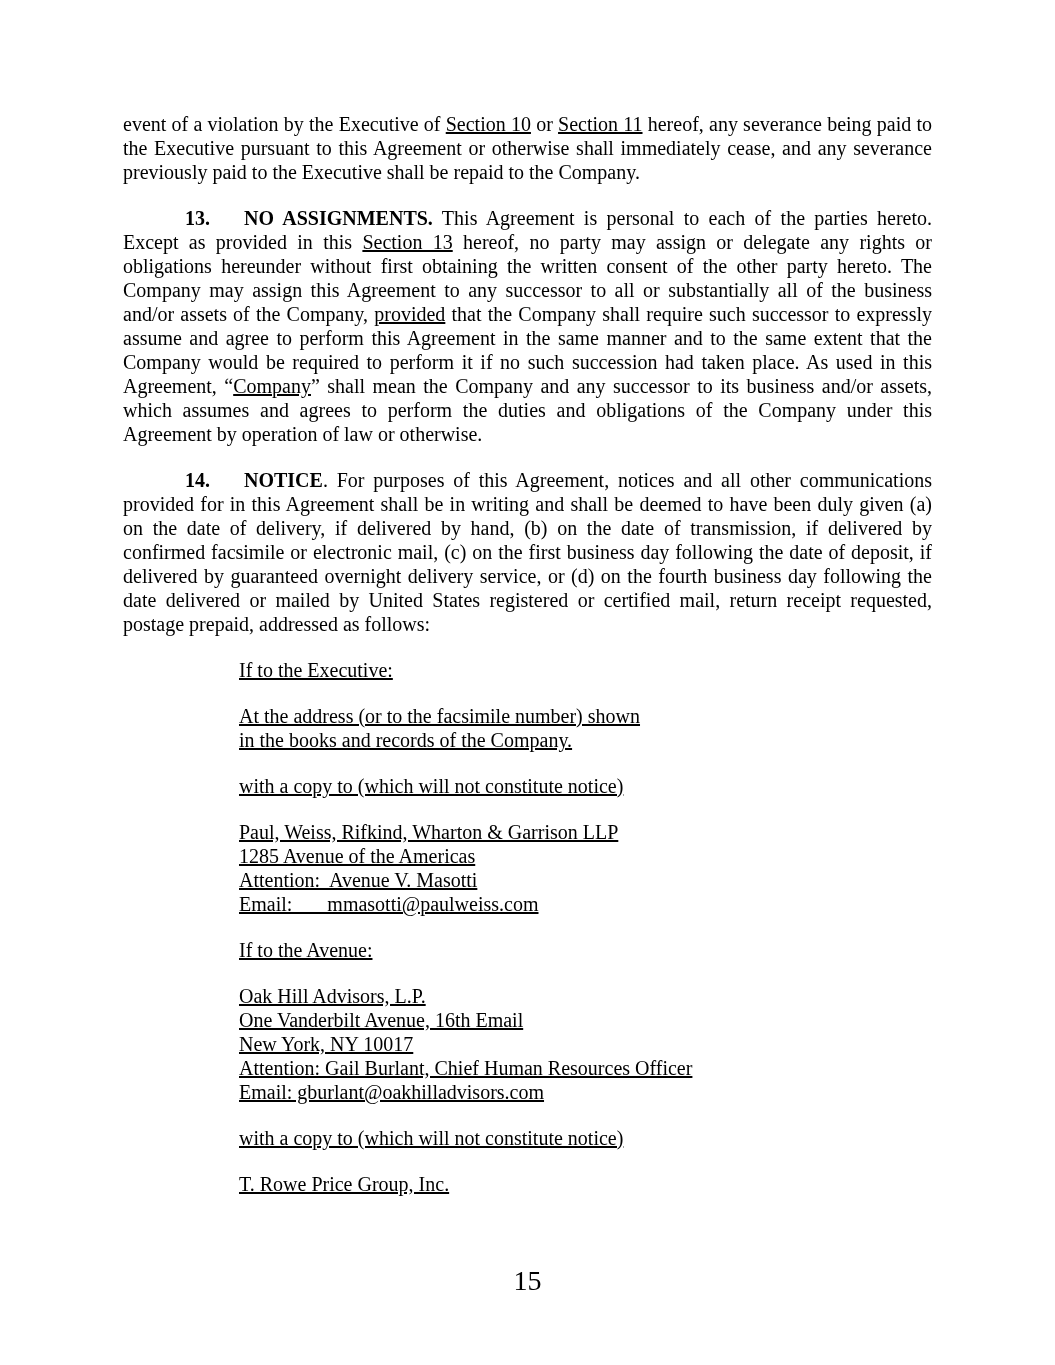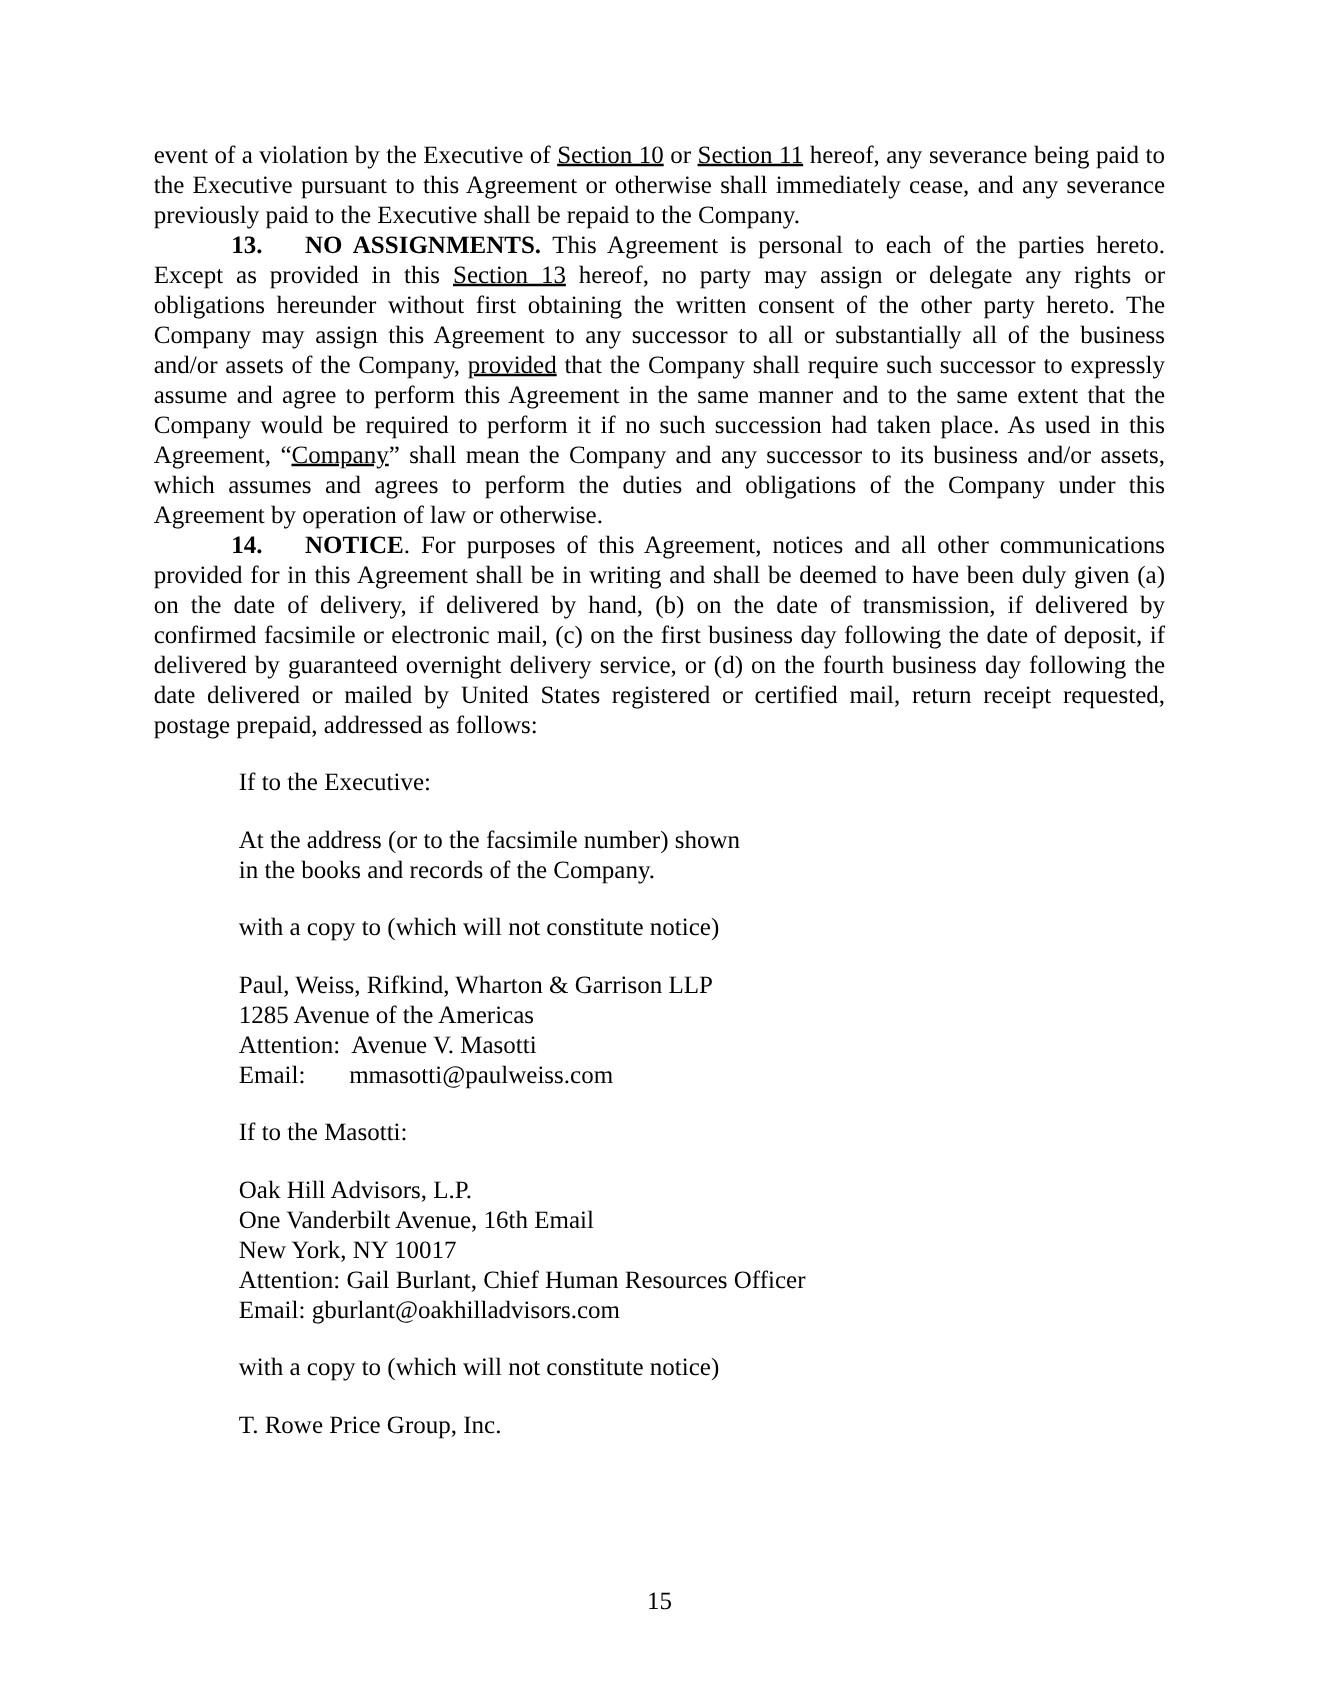--- a/index.html
+++ b/index.html
@@ -14,38 +14,40 @@
     height: 1365px;
     margin: 0 auto;
     background: #ffffff;
     padding: 112px 123px 0 123px;
     font-size: 20px;
     line-height: 24px;
     overflow: hidden;
   }
   p.para {
     text-align: justify;
+    margin-top: 22px;
   }
   p.para.first { margin-top: 0; }
   p.indent { text-indent: 62px; }
   .u { text-decoration: underline; }
   .b { font-weight: bold; }
   .tab { display: inline-block; width: 34px; }
   .notice-block {
     margin-top: 22px;
-    margin-left: 68px;
+    margin-left: 116px;
+    text-decoration: underline;
   }
   .notice-line { white-space: pre-wrap; }
   .page-number {
     position: absolute;
     left: 0;
     bottom: 72px;
     width: 100%;
     text-align: center;
-    font-size: 20px;
+    font-size: 28px;
   }
 </style>
 </head>
 <body>
 
 <div class="page">
 
   <p class="para first"><span>event of a violation by the Executive of </span><span class="u">Section 10</span><span> or </span><span class="u">Section 11</span><span> hereof, any severance being paid to the Executive pursuant to this Agreement or otherwise shall immediately cease, and any severance previously paid to the Executive shall be repaid to the Company.</span></p>
 
   <p class="para indent"><span class="b">13.</span><span class="tab"></span><span class="b">NO ASSIGNMENTS.</span><span>  This Agreement is personal to each of the parties hereto.  Except as provided in this </span><span class="u">Section 13</span><span> hereof, no party may assign or delegate any rights or obligations hereunder without first obtaining the written consent of the other party hereto.  The Company may assign this Agreement to any successor to all or substantially all of the business and/or assets of the Company, </span><span class="u">provided</span><span> that the Company shall require such successor to expressly assume and agree to perform this Agreement in the same manner and to the same extent that the Company would be required to perform it if no such succession had taken place.  As used in this Agreement, “</span><span class="u">Company</span><span>” shall mean the Company and any successor to its business and/or assets, which assumes and agrees to perform the duties and obligations of the Company under this Agreement by operation of law or otherwise.</span></p>
@@ -66,21 +68,21 @@
   </div>
 
   <div class="notice-block">
     <div class="notice-line">Paul, Weiss, Rifkind, Wharton &amp; Garrison LLP</div>
     <div class="notice-line">1285 Avenue of the Americas</div>
     <div class="notice-line">Attention:  Avenue V. Masotti</div>
     <div class="notice-line">Email:       mmasotti@paulweiss.com</div>
   </div>
 
   <div class="notice-block">
-    <div class="notice-line">If to the Masotti:</div>
+    <div class="notice-line">If to the Avenue:</div>
   </div>
 
   <div class="notice-block">
     <div class="notice-line">Oak Hill Advisors, L.P.</div>
     <div class="notice-line">One Vanderbilt Avenue, 16th Email</div>
     <div class="notice-line">New York, NY 10017</div>
     <div class="notice-line">Attention: Gail Burlant, Chief Human Resources Officer</div>
     <div class="notice-line">Email: gburlant@oakhilladvisors.com</div>
   </div>
 

